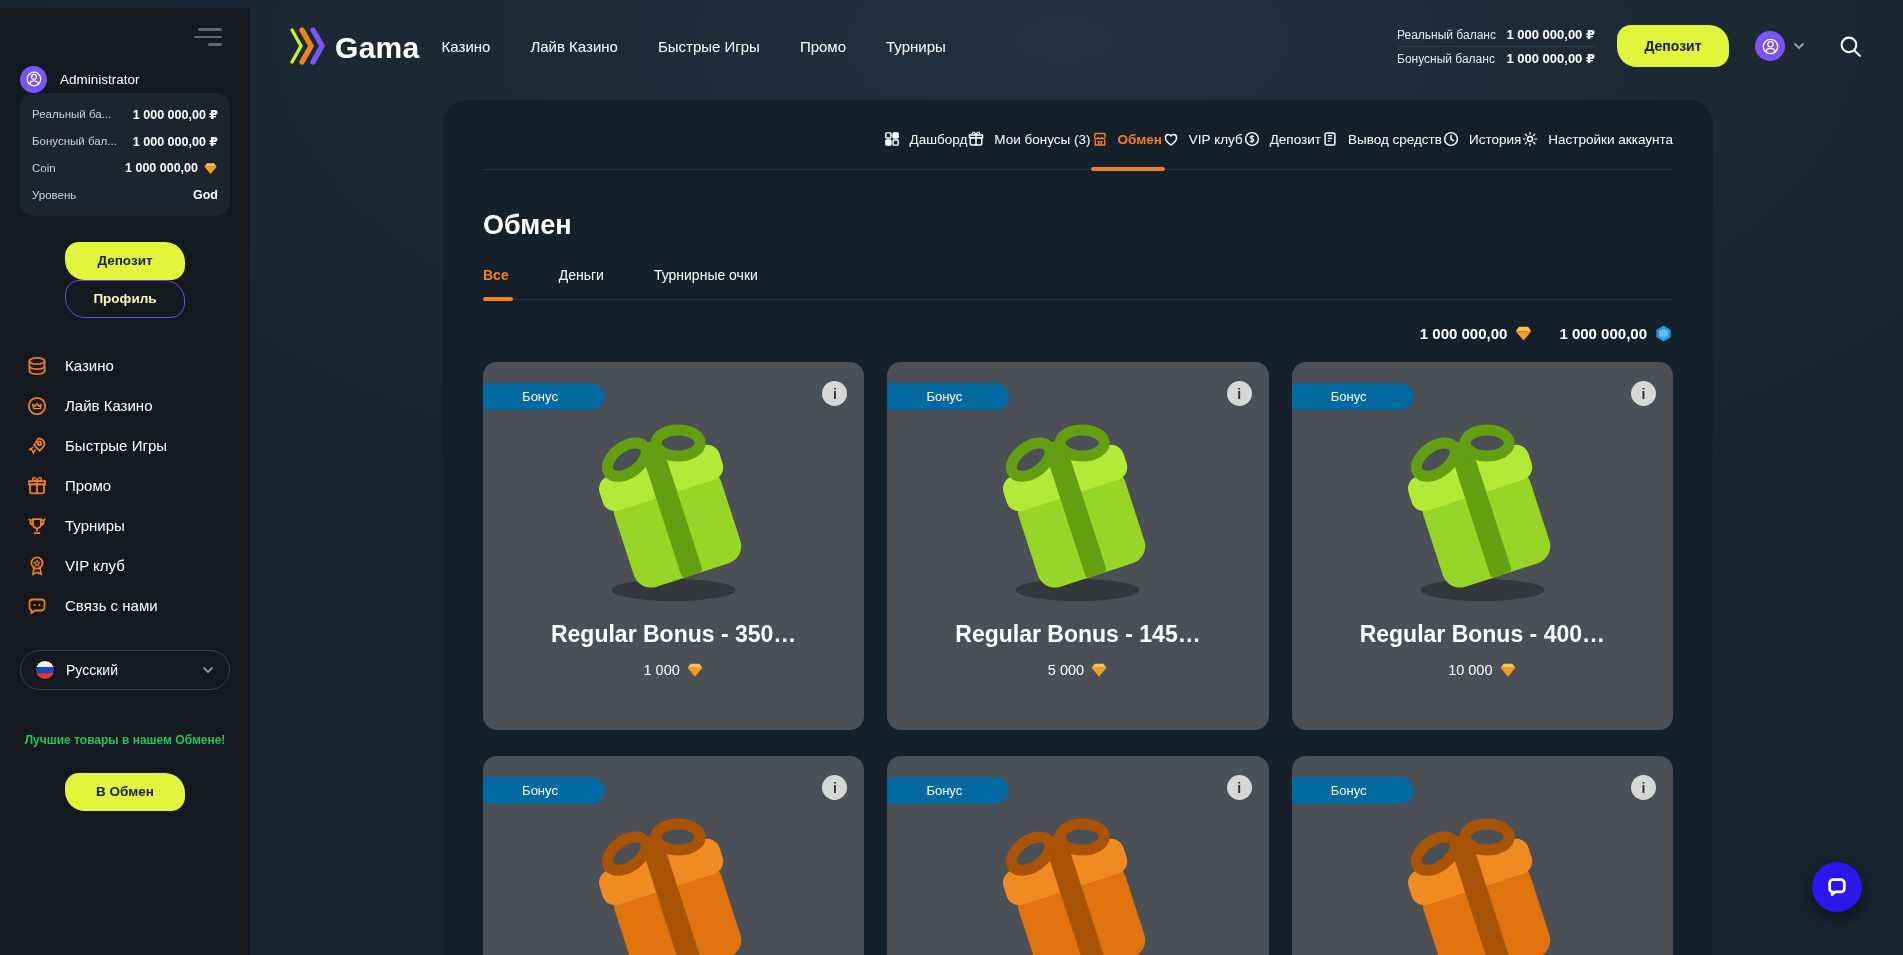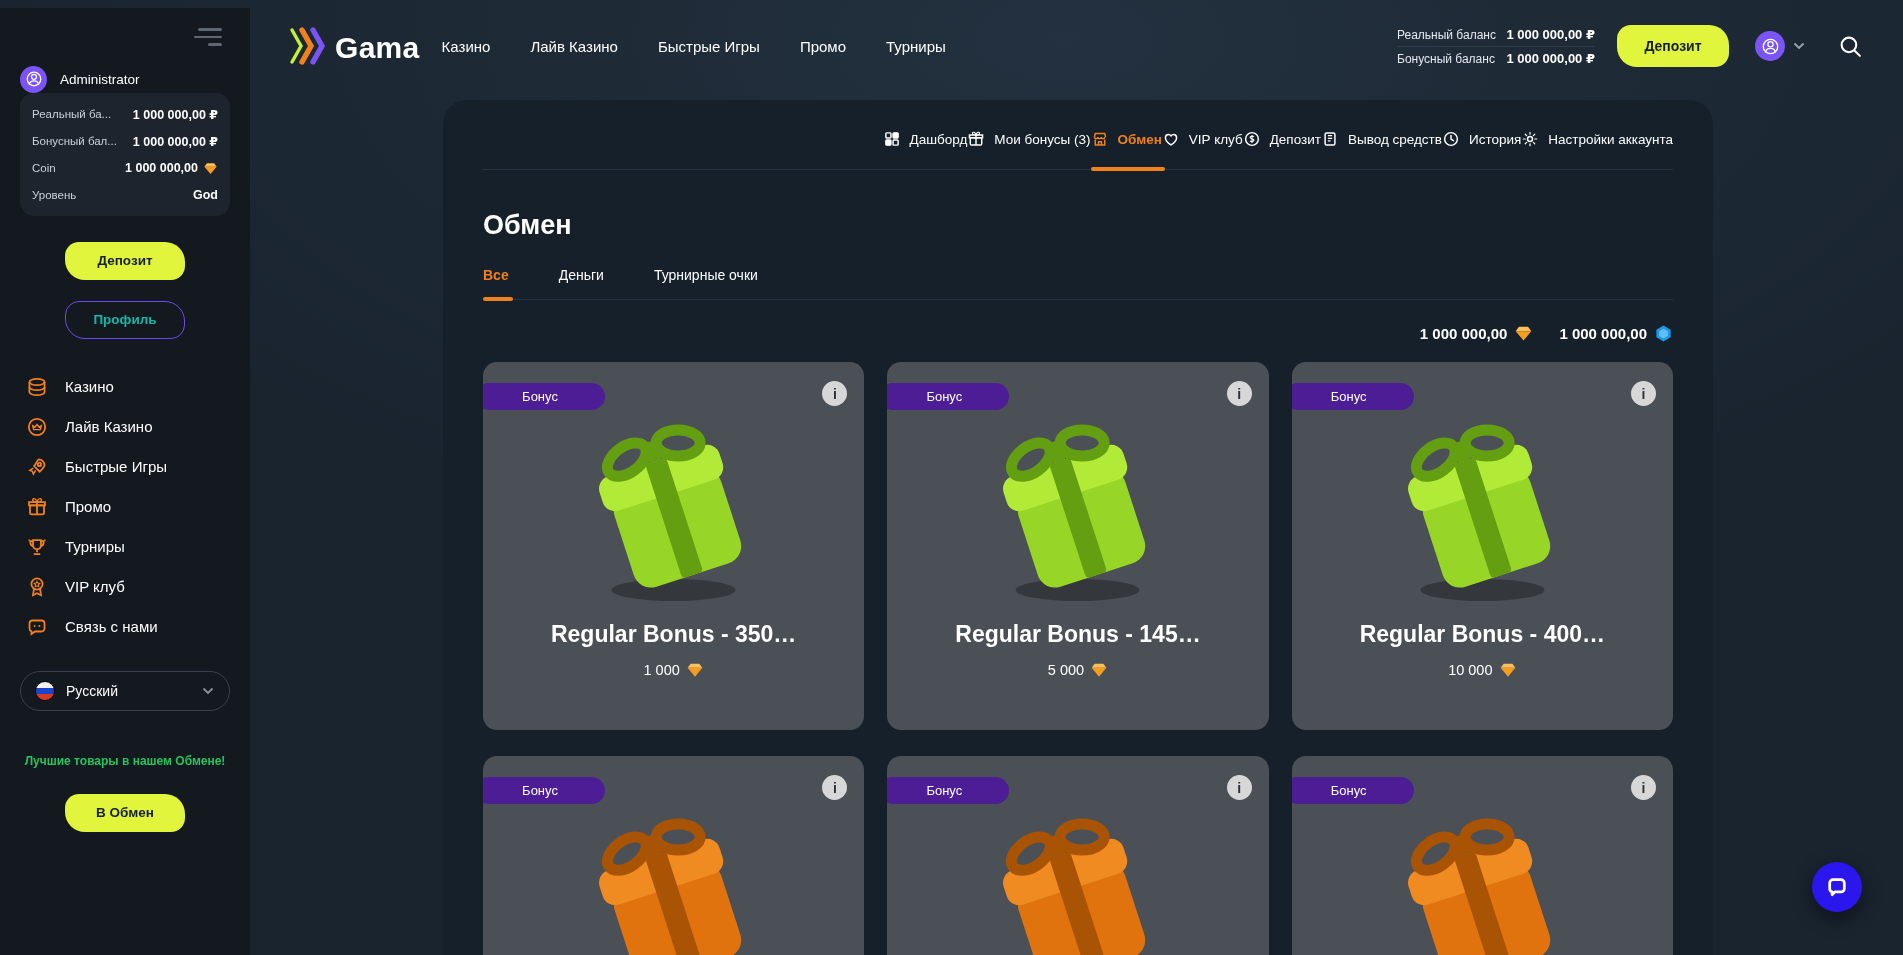--- a/index.html
+++ b/index.html
@@ -18,22 +18,22 @@
   .avatar-sm { width:27px; height:27px; border-radius:50%; background:#7a55f3; display:grid; place-items:center; flex:none; }
   .user-name { color:#fff; font-size:13.5px; }
   .stats-card { background:#1d242e; border-radius:14px; padding:14px 12px;
     display:flex; flex-direction:column; gap:12px; }
   .stat-row { display:flex; justify-content:space-between; align-items:center; }
   .stat-label { color:#c9d2da; font-size:11.5px; }
   .stat-value { color:#fff; font-weight:bold; font-size:12.5px; display:flex; align-items:center; gap:5px; }
   .btn-lime { background:#e0f53c; color:#171f27; font-weight:bold; font-size:13.5px; border:none;
     border-radius:14px 20px 14px 20px; height:38px; width:120px; cursor:pointer; }
   .side-deposit { align-self:center; margin-top:26px; }
-  .btn-outline { margin-top:21px; align-self:center; width:120px; height:38px; background:transparent;
-    border:1.6px solid #6c4af2; border-radius:14px 20px 14px 20px; color:#14b8a6; font-weight:bold; font-size:13.5px; cursor:pointer; }
+  .btn-outline { align-self:center; width:120px; height:38px; background:transparent;
+    border:1.6px solid #6c4af2; border-radius:14px 20px 14px 20px; color:#fef9c3; font-weight:bold; font-size:13.5px; cursor:pointer; }
   .side-nav { margin-top:28px; display:flex; flex-direction:column; }
   .side-item { display:flex; align-items:center; gap:17px; height:40px; color:#fff; font-size:15px; cursor:pointer; padding-left:6px; }
   .side-item svg { flex:none; }
   .lang-pill { margin-top:24px; height:40px; border:1px solid #39424c; border-radius:20px;
     display:flex; align-items:center; padding:0 14px; gap:11px; color:#fff; font-size:14px; cursor:pointer; }
   .flag { width:20px; height:20px; border-radius:50%; flex:none;
     background:linear-gradient(#f2f2f2 0 34%, #1c46c7 34% 67%, #d83a24 67% 100%); border:1px solid #0a0d12; }
   .lang-chevron { margin-left:auto; }
   .promo-heading { margin-top:42px; text-align:center; font-weight:bold; font-size:12px; line-height:1.45; color:#22c55e; }
   .side-promo-btn { align-self:center; margin-top:24px; }
@@ -69,21 +69,21 @@
   .filters { display:flex; gap:50px; margin-top:26px; border-bottom:1px solid #273440; }
   .filter { color:#fff; font-size:14px; padding-bottom:16px; position:relative; cursor:pointer; }
   .filter.active { color:#f0811c; font-weight:bold; }
   .filter.active::after { content:""; position:absolute; bottom:-2px; left:0; width:30px; height:4px;
     border-radius:3px; background:#f0811c; }
   .wallet-row { display:flex; justify-content:flex-end; gap:26px; margin-top:24px; align-items:center; }
   .wallet-item { display:flex; gap:7px; align-items:center; color:#fff; font-weight:bold; font-size:15px; }
   .cards { display:grid; grid-template-columns:repeat(3,1fr); gap:26px 23px; margin-top:19px; }
   .card { position:relative; height:368px; background:#4b5056; border-radius:14px; overflow:hidden;
     text-align:center; cursor:pointer; }
-  .badge { position:absolute; top:21px; left:-8px; width:130px; height:27px; background:#4c1d95;
+  .badge { position:absolute; top:21px; left:-8px; width:130px; height:27px; background:#0369a1;
     border-radius:999px; color:#fff; font-size:13px; line-height:27px; }
   .info-btn { position:absolute; top:19px; right:17px; width:25px; height:25px; border-radius:50%;
     background:#d7d7d7; color:#2e3338; font-weight:bold; font-size:14px; display:grid; place-items:center;
     border:none; cursor:pointer; }
   .gift-wrap { margin-top:44px; display:flex; justify-content:center; }
   .gift-green { --g1:#97d526; --g2:#b2ea38; --g3:#649f12; }
   .gift-orange { --g1:#e1730f; --g2:#f08b21; --g3:#a95305; }
   .card-title { font-size:23px; font-weight:bold; color:#fff; margin-top:15px; white-space:nowrap; }
   .card-price { margin-top:13px; font-size:14.5px; color:#fff; display:flex; justify-content:center;
     gap:6px; align-items:center; }

